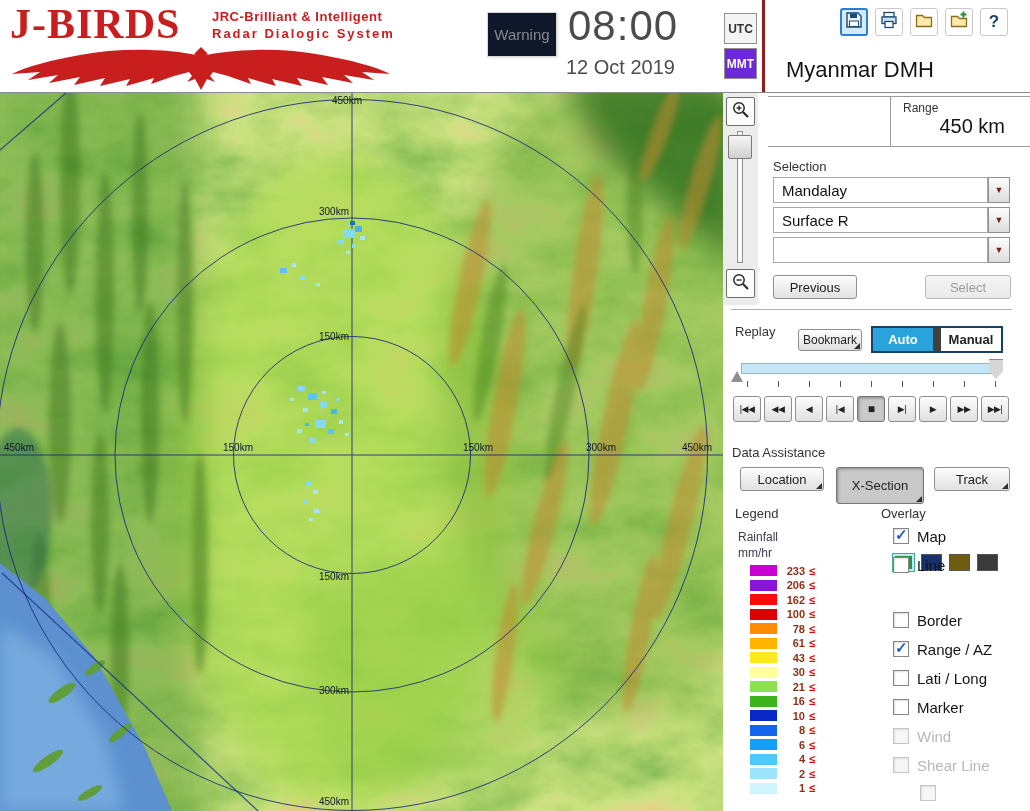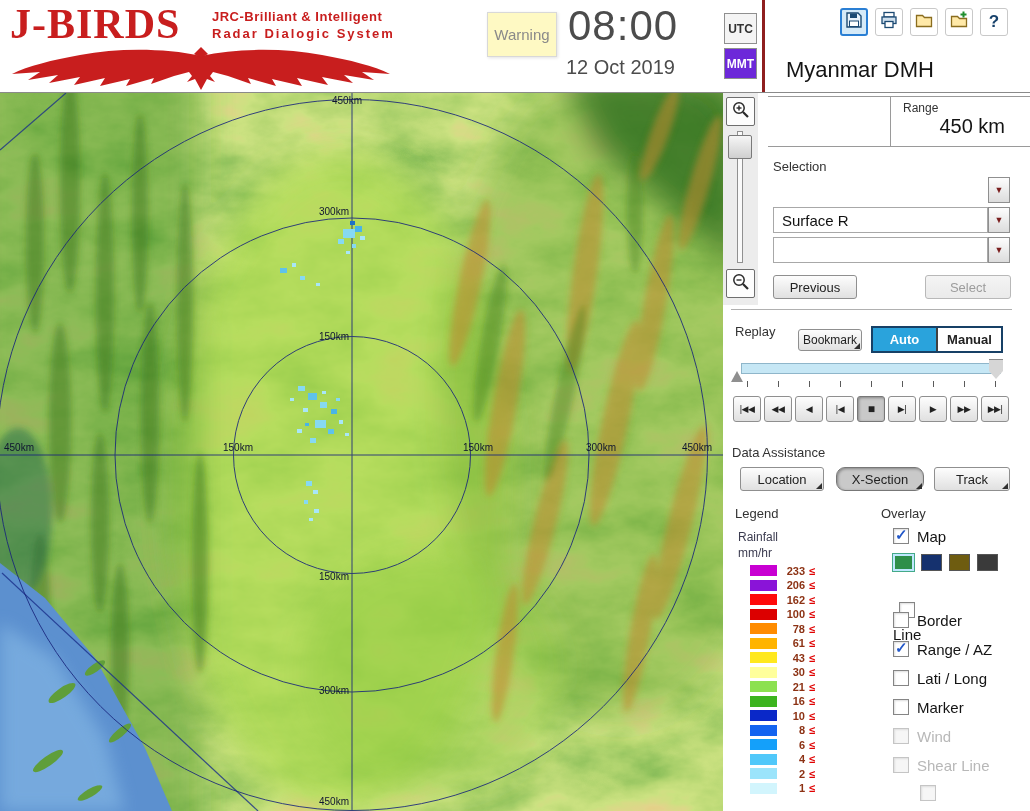--- a/index.html
+++ b/index.html
@@ -4,21 +4,21 @@
 <style>
   * { margin:0; padding:0; box-sizing:border-box; }
   html,body { width:1030px; height:811px; }
   body { font-family:"Liberation Sans",sans-serif; background:#fff; overflow:hidden; position:relative; }
 
   
   .header { position:absolute; left:0; top:0; width:1030px; height:93px; background:#fff; border-bottom:1px solid #8a8a8a; }
   .logo-title { position:absolute; left:10px; top:0px; font-family:"Liberation Serif",serif; font-weight:bold; font-size:42px; letter-spacing:1px; }
   .tagline { position:absolute; font-weight:bold; font-size:13px; letter-spacing:.5px; }
   .eagle { position:absolute; left:6px; top:46px; }
-  .warning-btn { position:absolute; left:487px; top:12px; width:70px; height:45px; background:#fef9c3; border:1px solid #d8d8d8; box-shadow:1px 1px 3px #e2e2e2; color:#8a8a8a; font-size:15px; display:flex; align-items:center; justify-content:center; }
+  .warning-btn { position:absolute; left:487px; top:12px; width:70px; height:45px; background:#0f172a; border:1px solid #d8d8d8; box-shadow:1px 1px 3px #e2e2e2; color:#8a8a8a; font-size:15px; display:flex; align-items:center; justify-content:center; }
   .clock-time { position:absolute; left:568px; top:2px; font-size:42px; color:#4c4c4c; letter-spacing:1px; }
   .clock-date { position:absolute; left:566px; top:56px; font-size:20px; color:#4c4c4c; }
   .tz-btn { position:absolute; left:724px; width:33px; height:31px; font-size:12px; font-weight:bold; display:flex; align-items:center; justify-content:center; border:1px solid #8f8f8f; }
   .tz-utc { top:13px; background:#f4f4f4; color:#333; }
   .tz-mmt { top:48px; color:#fff; }
   .header-divider { position:absolute; left:762px; top:0; width:3px; height:92px; background:#8f1f1f; }
   .tool-btn { position:absolute; top:8px; width:28px; height:28px; background:#fff; border:1px solid #c9c9c9; border-radius:3px; display:flex; align-items:center; justify-content:center; }
   .tool-btn.selected { background:#d5eaf8; border:2px solid #2a7fd4; }
   .help-glyph { font-size:17px; font-weight:bold; color:#17416b; }
   .station { position:absolute; left:786px; top:57px; font-size:22px; color:#141414; }
@@ -44,21 +44,21 @@
 
   .btn { position:absolute; background:linear-gradient(#fdfdfd,#e0e0e0); border:1px solid #8f8f8f; border-radius:3px; color:#222; font-size:13px; display:flex; align-items:center; justify-content:center; }
   .btn.disabled { color:#9c9c9c; border-color:#b8b8b8; background:linear-gradient(#f4f4f4,#eaeaea); }
   .btn.pressed { background:#c9c9c9; box-shadow:inset 1px 1px 3px rgba(0,0,0,.35); border-color:#777; }
   .corner::after { content:""; position:absolute; right:1px; bottom:1px; width:0; height:0; border-left:6px solid transparent; border-bottom:6px solid #2f2f2f; }
 
   .sep { position:absolute; left:8px; top:216px; width:281px; border-top:1px solid #b0b0b0; }
 
   .toggle-group { position:absolute; left:148px; top:233px; width:132px; height:27px; border:2px solid #174066; display:flex; background:#fff; }
   .tg-btn { flex:1; display:flex; align-items:center; justify-content:center; font-size:13px; font-weight:bold; color:#222; background:#fff; position:relative; }
-  .tg-btn.first { border-right:2px solid #404040; }
+  .tg-btn.first { border-right:8px solid #404040; }
   .tg-btn.active { color:#fff; }
 
   .tl-track { position:absolute; left:18px; top:270px; width:260px; height:11px; background:#c6e7f5; border:1px solid #8fb6ca; }
   .tl-thumb { position:absolute; left:266px; top:266px; width:14px; height:20px; background:#d6d6d6; clip-path:polygon(0 0,100% 0,100% 60%,50% 100%,0 60%); border-top:1px solid #888; }
   .tl-start { position:absolute; left:8px; top:278px; width:0; height:0; border-left:6px solid transparent; border-right:6px solid transparent; border-bottom:11px solid #8f8f8f; }
   .tick { position:absolute; top:288px; width:1px; height:6px; background:#5a5a5a; }
 
   .pb { width:28px; height:26px; top:303px; font-size:9px; letter-spacing:-.5px; }
   .pb-stop { font-size:12px; }
 
@@ -311,20 +311,23 @@
   </div>
 
   <div class="range-line" style="left:45px; top:3px; width:262px;"></div>
   <div class="range-line" style="left:45px; top:53px; width:262px;"></div>
   <div class="range-div" style="left:167px; top:3px; height:50px;"></div>
   <div class="panel-label" style="left:180px; top:8px; font-size:12px;">Range</div>
   <div class="range-value">450 km</div>
 
   <div class="panel-label" style="left:50px; top:66px;">Selection</div>
 
+  <div class="dd" style="top:84px;">
+    <div class="dd-text">Mandalay</div>
+  </div>
   <div class="dd-arrow" style="top:84px;">▼</div>
 
   <div class="dd" style="top:114px;">
     <div class="dd-text">Surface R</div>
   </div>
   <div class="dd-arrow" style="top:114px;">▼</div>
 
   <div class="dd" style="top:144px;">
     <div class="dd-text"></div>
   </div>
@@ -360,21 +363,21 @@
   <div class="btn pb" style="left:72px;">◀</div>
   <div class="btn pb" style="left:103px;">|◀</div>
   <div class="btn pb pb-stop pressed" style="left:134px;">■</div>
   <div class="btn pb" style="left:165px;">▶|</div>
   <div class="btn pb" style="left:196px;">▶</div>
   <div class="btn pb" style="left:227px;">▶▶</div>
   <div class="btn pb" style="left:258px;">▶▶|</div>
 
   <div class="panel-label" style="left:9px; top:352px;">Data Assistance</div>
   <div class="btn corner" style="left:17px; top:374px; width:84px; height:24px;">Location</div>
-  <div class="btn corner pressed" style="left:113px; top:374px; width:88px; height:24px;border-radius:9px;">X-Section</div>
+  <div class="btn corner pressed" style="left:113px; top:374px; width:88px; height:37px;">X-Section</div>
   <div class="btn corner" style="left:211px; top:374px; width:76px; height:24px;">Track</div>
 
   <div class="panel-label" style="left:12px; top:413px;">Legend</div>
   <div class="lg-unit" style="left:15px; top:437px;">Rainfall</div>
   <div class="lg-unit" style="left:15px; top:453px;">mm/hr</div>
   <div class="lg-col">
     <div class="lg-row">
         <span class="lg-bar" style="background-color: rgb(200, 0, 210);"></span>
         <span class="lg-val">233</span>
         <span class="lg-le">≤</span>
@@ -465,21 +468,21 @@
     <span class="ov-label">Map</span>
   </div>
 
   <div class="palette-row" style="top:461px;">
     <span class="swatch selected" style="background-color: rgb(46, 143, 74);"></span>
     <span class="swatch" style="background-color: rgb(21, 49, 110);"></span>
     <span class="swatch" style="background-color: rgb(110, 92, 16);"></span>
     <span class="swatch" style="background-color: rgb(58, 58, 58);"></span>
   </div>
 
-  <div class="ov-row" style="top:509px;flex-direction:column;">
+  <div class="ov-row" style="top:463px;">
     <span class="cb"></span>
     <span class="ov-label">Line</span>
   </div>
   <div class="ov-row" style="top:518px;">
     <span class="cb"></span>
     <span class="ov-label">Border</span>
   </div>
   <div class="ov-row" style="top:547px;">
     <span class="cb">
         <span class="mark">✓</span>

